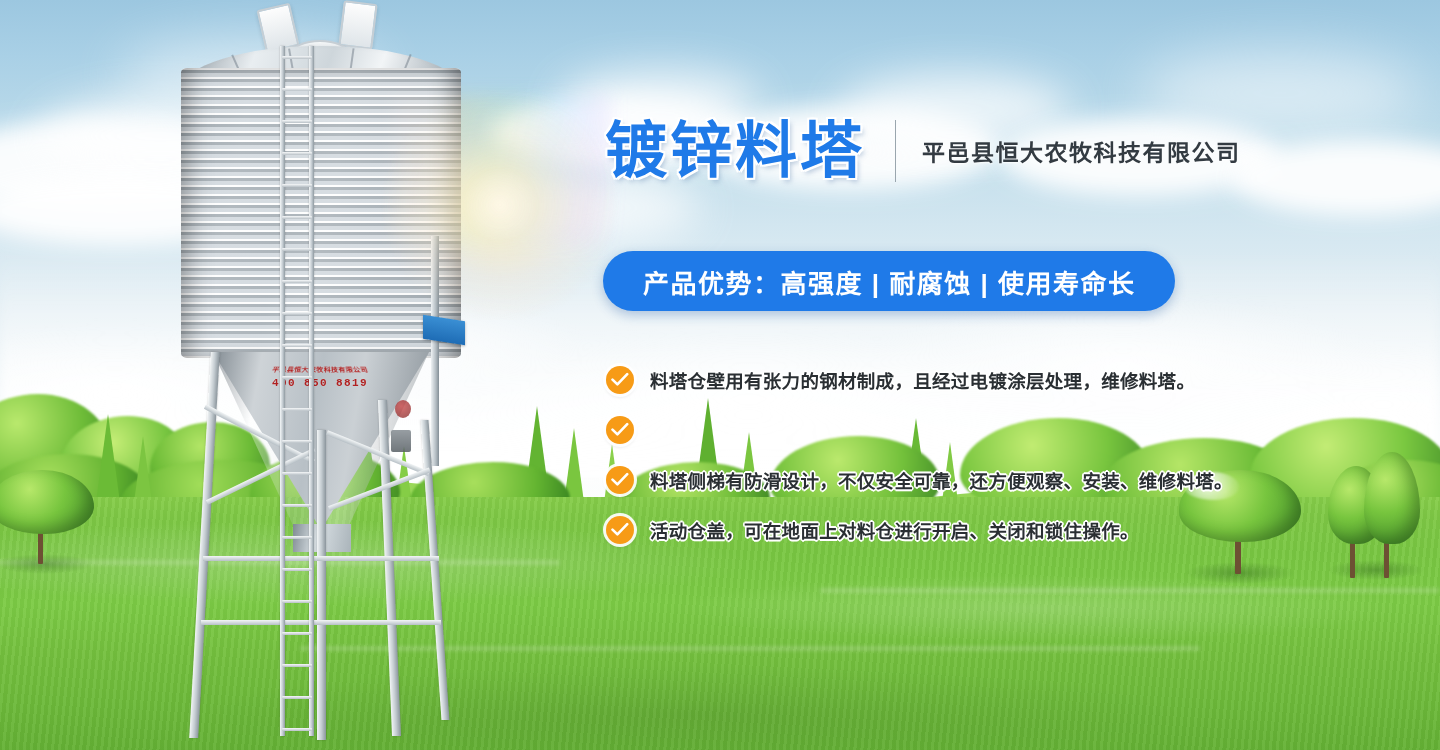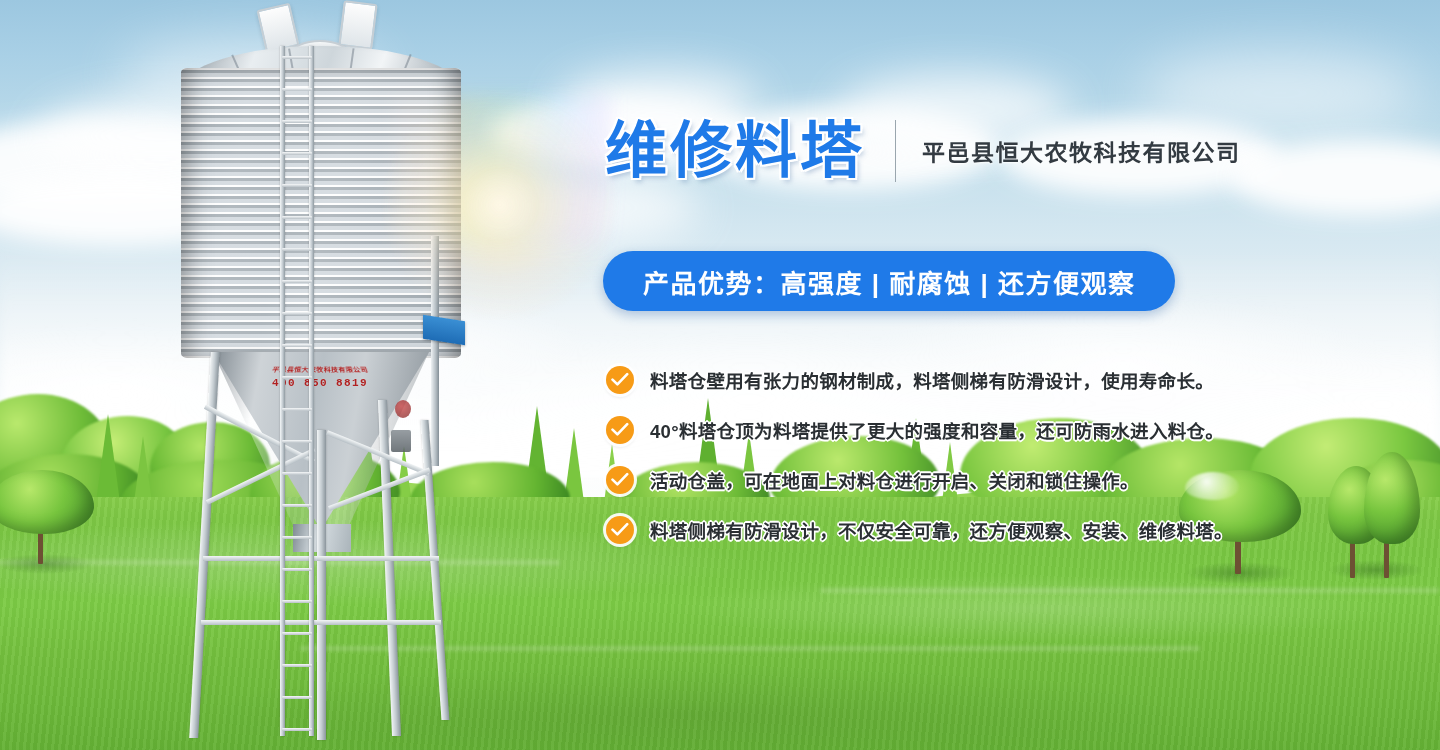--- a/index.html
+++ b/index.html
@@ -335,60 +335,59 @@
       <div class="rung" style="top:682px;"></div>
     </div>
 
     <div class="sunglow"></div>
     <div class="rainbow"></div>
   </div>
 
   <div class="content">
 
     <div class="headline">
-      <div class="h-main">维修料塔</div>
+      <div class="h-main">镀锌料塔</div>
       <div class="h-div"></div>
       <div class="h-right">
         <div class="h-company">平邑县恒大农牧科技有限公司</div>
       </div>
     </div>
 
     <div class="pill">
-      <span class="pill-text">产品优势：高强度 | 耐腐蚀 | 还方便观察</span>
+      <span class="pill-text">产品优势：高强度 | 耐腐蚀 | 使用寿命长</span>
     </div>
 
     <div class="features">
       <div class="feat">
         <span class="chk">
           <svg width="18" height="16" viewBox="0 0 18 16">
               <path d="M1.5 7.6 L6.4 12.4 L16.2 2.2" fill="none" stroke="#ffffff" stroke-width="2.6" stroke-linecap="round" stroke-linejoin="round"></path>
             </svg>
         </span>
-        <span class="feat-text">料塔仓壁用有张力的钢材制成，料塔侧梯有防滑设计，使用寿命长。</span>
+        <span class="feat-text">料塔仓壁用有张力的钢材制成，且经过电镀涂层处理，维修料塔。</span>
       </div>
       <div class="feat">
         <span class="chk">
           <svg width="18" height="16" viewBox="0 0 18 16">
               <path d="M1.5 7.6 L6.4 12.4 L16.2 2.2" fill="none" stroke="#ffffff" stroke-width="2.6" stroke-linecap="round" stroke-linejoin="round"></path>
             </svg>
         </span>
-        <span class="feat-text">40°料塔仓顶为料塔提供了更大的强度和容量，还可防雨水进入料仓。</span>
+      </div>
+      <div class="feat">
+        <span class="chk">
+          <svg width="18" height="16" viewBox="0 0 18 16">
+              <path d="M1.5 7.6 L6.4 12.4 L16.2 2.2" fill="none" stroke="#ffffff" stroke-width="2.6" stroke-linecap="round" stroke-linejoin="round"></path>
+            </svg>
+        </span>
+        <span class="feat-text">料塔侧梯有防滑设计，不仅安全可靠，还方便观察、安装、维修料塔。</span>
       </div>
       <div class="feat">
         <span class="chk">
           <svg width="18" height="16" viewBox="0 0 18 16">
               <path d="M1.5 7.6 L6.4 12.4 L16.2 2.2" fill="none" stroke="#ffffff" stroke-width="2.6" stroke-linecap="round" stroke-linejoin="round"></path>
             </svg>
         </span>
         <span class="feat-text">活动仓盖，可在地面上对料仓进行开启、关闭和锁住操作。</span>
       </div>
-      <div class="feat">
-        <span class="chk">
-          <svg width="18" height="16" viewBox="0 0 18 16">
-              <path d="M1.5 7.6 L6.4 12.4 L16.2 2.2" fill="none" stroke="#ffffff" stroke-width="2.6" stroke-linecap="round" stroke-linejoin="round"></path>
-            </svg>
-        </span>
-        <span class="feat-text">料塔侧梯有防滑设计，不仅安全可靠，还方便观察、安装、维修料塔。</span>
-      </div>
     </div>
 
   </div>
 </div>
 
 </body></html>

